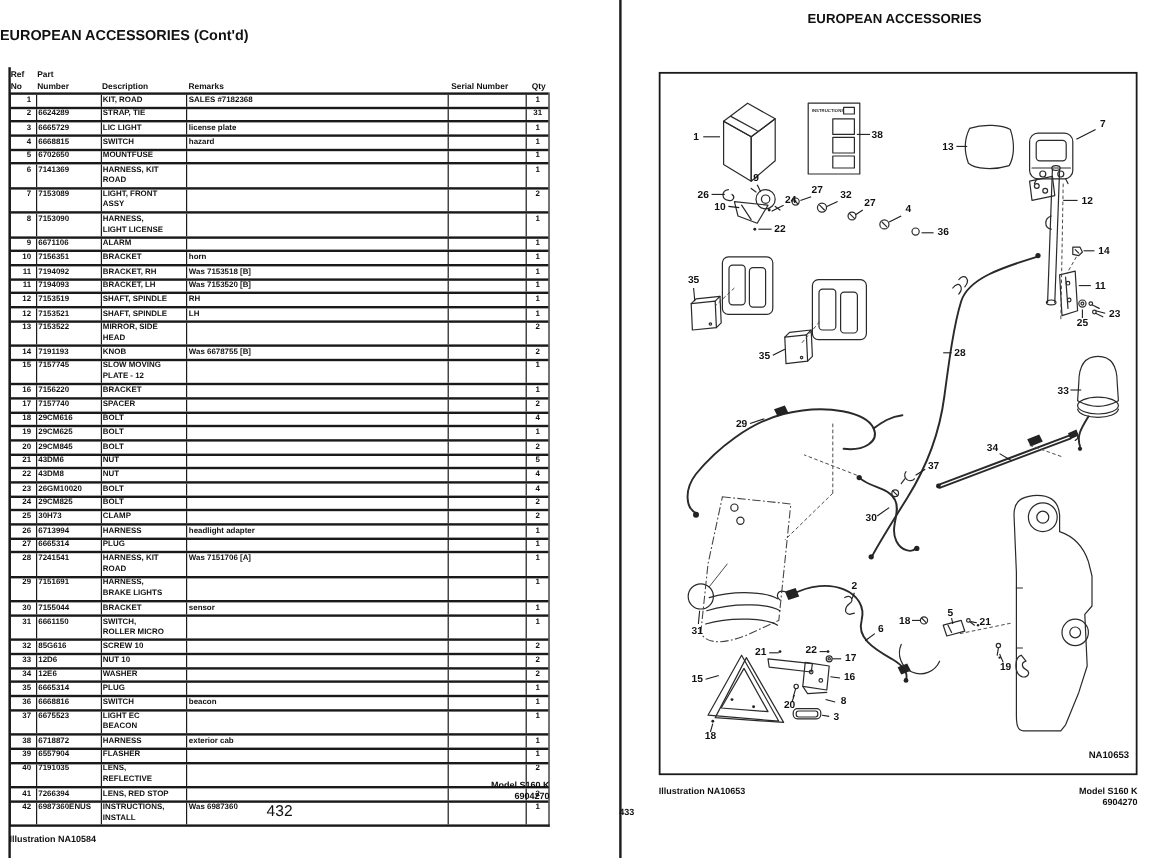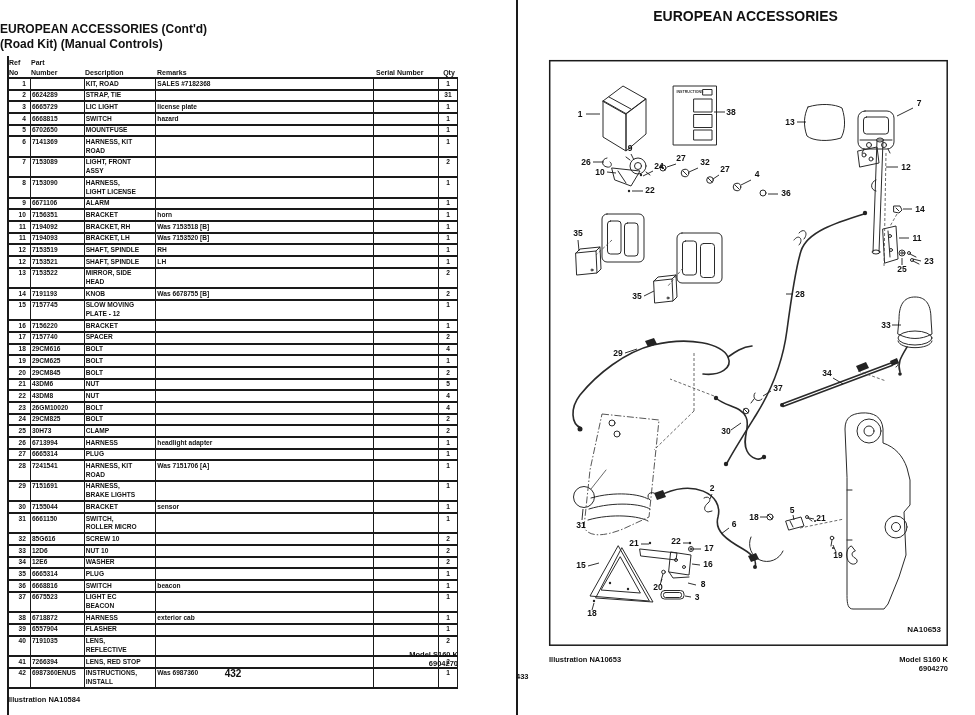--- a/index.html
+++ b/index.html
@@ -21,25 +21,25 @@
   .c-qty{width:18px;text-align:center;}
   .tbody{border-left:1.5px solid #1a1a1a;border-right:1.5px solid #1a1a1a;border-bottom:2px solid #1a1a1a;}
   .tr{display:flex;border-top:2px solid #1a1a1a;}
   .td{box-sizing:border-box;border-right:1px solid #1a1a1a;padding:0.6px 1px 0.4px 1px;
       line-height:8.7px;white-space:pre-line;overflow:hidden;}
   .td.c-no{text-align:right;padding-right:4px;}
   .td.last{border-right:none;}
   .lfoot-ill{position:absolute;left:8px;top:650px;font-size:7.5px;font-weight:bold;margin-top:45px;}
   .lfoot-model{position:absolute;left:258px;top:650px;width:200px;text-align:right;
                font-size:7.5px;font-weight:bold;line-height:9px;}
-  .lfoot-page{position:absolute;left:0;top:668px;width:466px;text-align:center;font-size:10px;font-weight:bold;}
+  .lfoot-page{position:absolute;left:0;top:668px;width:466px;text-align:center;font-size:13px;font-weight:normal;}
   
   .rpage{position:absolute;left:516px;top:0;width:459px;height:715px;}
   .rtitle{position:absolute;left:516px;top:8px;width:459px;text-align:center;
-          font-size:14px;font-weight:bold;line-height:16px;}
+          font-size:11px;font-weight:bold;line-height:16px;}
   .rfoot-ill{position:absolute;left:549px;top:655px;font-size:7.5px;font-weight:bold;}
   .rfoot-model{position:absolute;left:748px;top:655px;width:200px;text-align:right;
                font-size:7.5px;font-weight:bold;line-height:9px;}
   .rfoot-page{position:absolute;left:516px;top:672px;width:459px;text-align:left;font-size:7.5px;font-weight:bold;}
   
   svg.diagram{position:absolute;left:0;top:0;width:975px;height:715px;}
   svg .art{stroke:#2a2a2a;stroke-width:1;fill:none;stroke-linecap:round;stroke-linejoin:round;}
   svg .wire{stroke:#2a2a2a;stroke-width:1.6;fill:none;stroke-linecap:round;}
   svg .blob{fill:#222;stroke:none;}
   svg .dash{stroke:#444;stroke-width:0.8;fill:none;stroke-dasharray:3 2;}
@@ -56,21 +56,20 @@
 <body>
 
 <div class="screen">
 
   <div class="vline" style="left:7px;top:56px;width:1.5px;height:659px;"></div>
   <div class="vline" style="left:516px;top:0;width:1.5px;height:715px;"></div>
 
   <div class="lpage">
     <div class="ltitle">
       <div>EUROPEAN ACCESSORIES (Cont'd)</div>
-      <div>(Road Kit) (Manual Controls)</div>
     </div>
 
     <div class="ptable">
       <div class="hrow">
         <div class="th c-no">Ref</div>
         <div class="th">Part</div>
       </div>
       <div class="hrow">
         <div class="th c-no">No</div>
         <div class="th c-num">Number</div>

